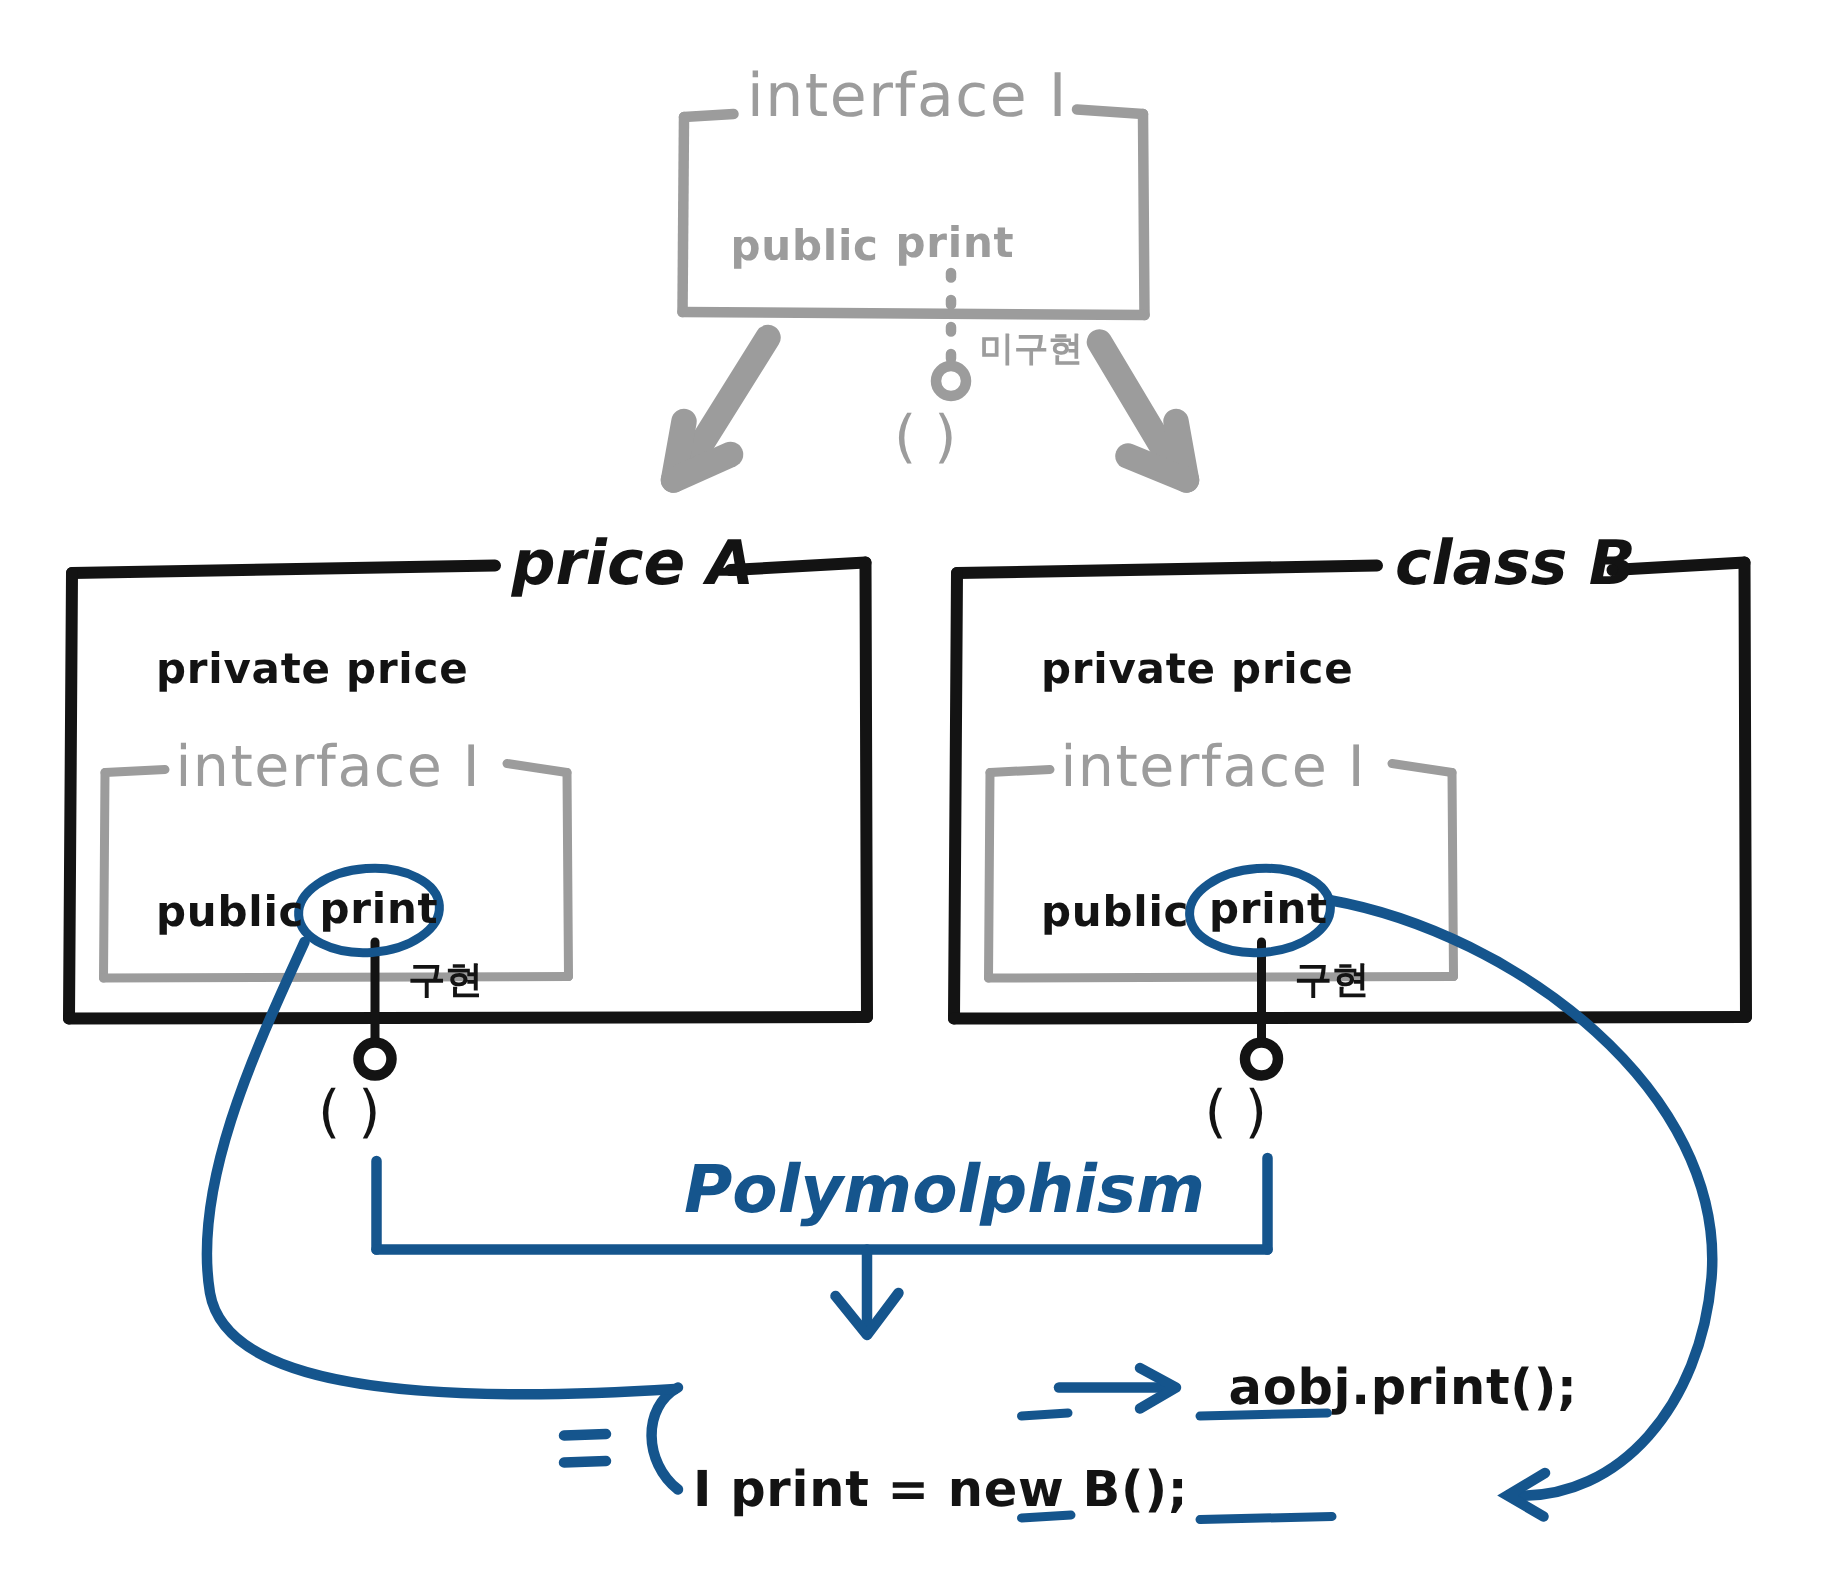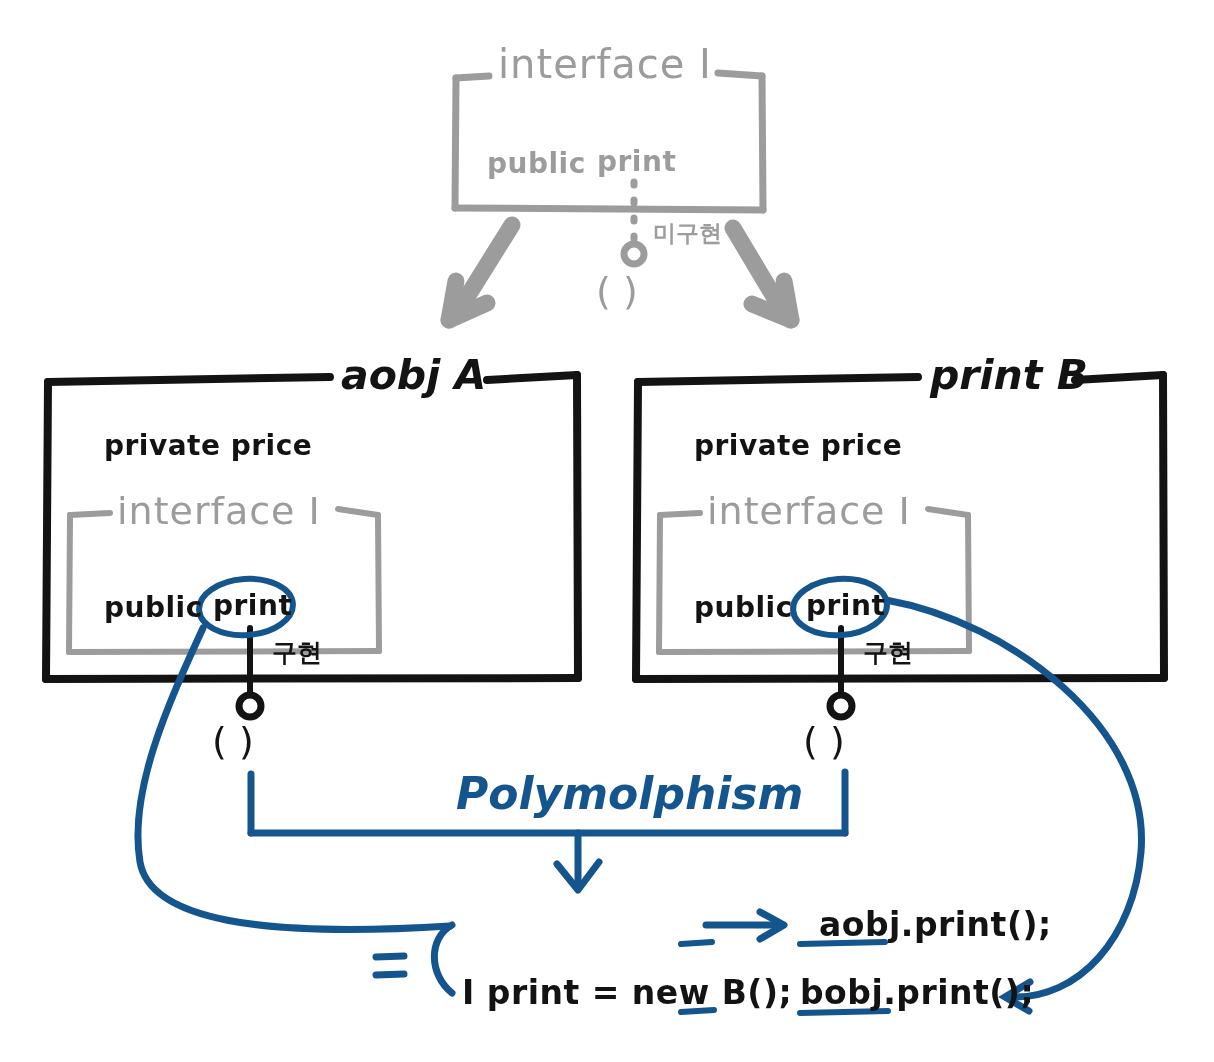--- a/index.html
+++ b/index.html
@@ -218,50 +218,49 @@
   <div class="hand-text t-title-iface ink-gray" style="left:498px; top:44px;">interface I</div>
 
   <div class="hand-text t-member-gray ink-gray" style="left:487px; top:150px;">public</div>
 
   <div class="hand-text t-member-gray ink-gray" style="left:597px; top:148px;">print</div>
 
   <div class="hand-text t-korean-gray ink-gray" style="left:653px; top:222px;">미구현</div>
 
   <div class="hand-text t-paren ink-gray" style="left:596px; top:272px;">(    )</div>
 
-  <div class="hand-text t-class-title ink-black" style="left:341px; top:355px;">aobj A</div>
+  <div class="hand-text t-class-title ink-black" style="left:341px; top:355px;">price A</div>
 
   <div class="hand-text t-member ink-black" style="left:104px; top:432px;">private  price</div>
 
   <div class="hand-text t-iface-inner ink-gray" style="left:117px; top:492px;">interface I</div>
 
   <div class="hand-text t-member ink-black" style="left:104px; top:594px;">public</div>
 
   <div class="hand-text t-member ink-black" style="left:213px; top:592px;">print</div>
 
   <div class="hand-text t-korean ink-black" style="left:272px; top:640px;">구현</div>
 
   <div class="hand-text t-paren ink-black" style="left:212px; top:722px;">(    )</div>
 
-  <div class="hand-text t-class-title ink-black" style="left:930px; top:355px;">print B</div>
+  <div class="hand-text t-class-title ink-black" style="left:930px; top:355px;">class B</div>
 
   <div class="hand-text t-member ink-black" style="left:694px; top:432px;">private  price</div>
 
   <div class="hand-text t-iface-inner ink-gray" style="left:707px; top:492px;">interface I</div>
 
   <div class="hand-text t-member ink-black" style="left:694px; top:594px;">public</div>
 
   <div class="hand-text t-member ink-black" style="left:806px; top:592px;">print</div>
 
   <div class="hand-text t-korean ink-black" style="left:863px; top:640px;">구현</div>
 
   <div class="hand-text t-paren ink-black" style="left:803px; top:722px;">(    )</div>
 
   <div class="hand-text t-poly ink-blue" style="left:456px; top:772px;">Polymolphism</div>
 
 
   <div class="hand-text t-code ink-black" style="left:800px; top:908px;margin-left:19px;">aobj.print();</div>
 
   <div class="hand-text t-code ink-black" style="left:462px; top:976px;">I print = new B();</div>
 
-  <div class="hand-text t-code ink-black" style="left:800px; top:976px;">bobj.print();</div>
 
 </div>
 
 </body></html>

